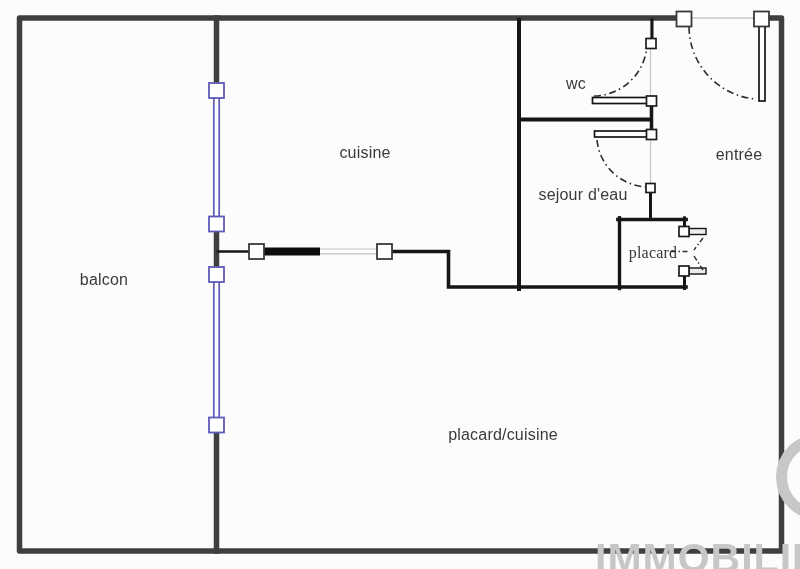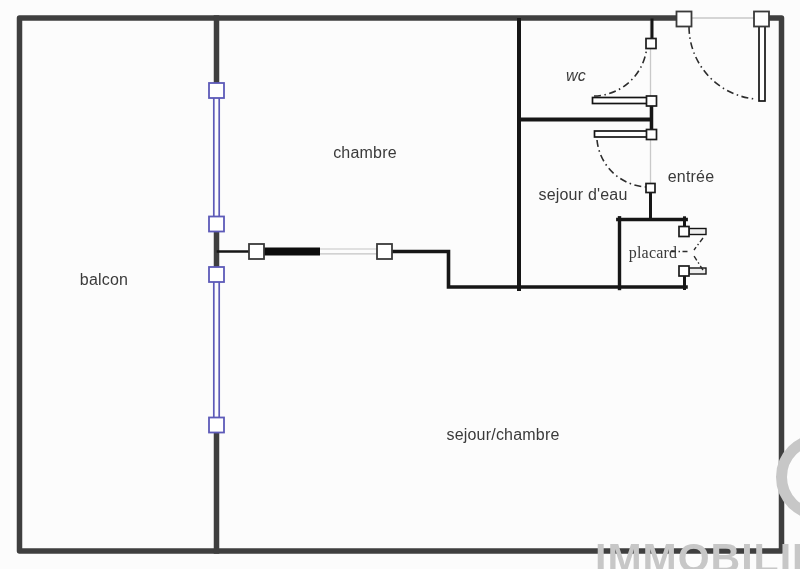--- a/index.html
+++ b/index.html
@@ -126,23 +126,23 @@
       <line class="w-in" stroke-width="2.6" x1="218" y1="251.5" x2="250" y2="251.5"></line>
       <line class="panel" x1="264" y1="251.5" x2="320" y2="251.5"></line>
       <line class="track" x1="320" y1="249" x2="377" y2="249"></line>
       <line class="track" x1="320" y1="253.8" x2="377" y2="253.8"></line>
       <rect class="sq" x="249" y="244" width="15" height="15"></rect>
       <rect class="sq" x="377" y="244" width="15" height="15"></rect>
     </g>
   </svg>
 
   <div class="room-label" style="left:104px;top:280px;text-align:center;">balcon</div>
-  <div class="room-label" style="left:365px;top:153px;">chambre</div>
-  <div class="room-label" style="left:576px;top:76px;font-style:italic;">wc</div>
-  <div class="room-label" style="left:691px;top:155px;margin-top:22px;">entrée</div>
+  <div class="room-label" style="left:365px;top:153px;">cuisine</div>
+  <div class="room-label" style="left:576px;top:84px;">wc</div>
+  <div class="room-label" style="left:739px;top:155px;">entrée</div>
   <div class="room-label" style="left:583px;top:195px;">sejour d'eau</div>
   <div class="room-label" style="left:653px;top:253px;font-family:Liberation Serif, serif;">placard</div>
-  <div class="room-label" style="left:503px;top:435px;">sejour/chambre</div>
+  <div class="room-label" style="left:503px;top:435px;">placard/cuisine</div>
 
   <div class="watermark-text">IMMOBILIER</div>
   <div class="watermark-ring"></div>
 
 </div>
 
 </body></html>

